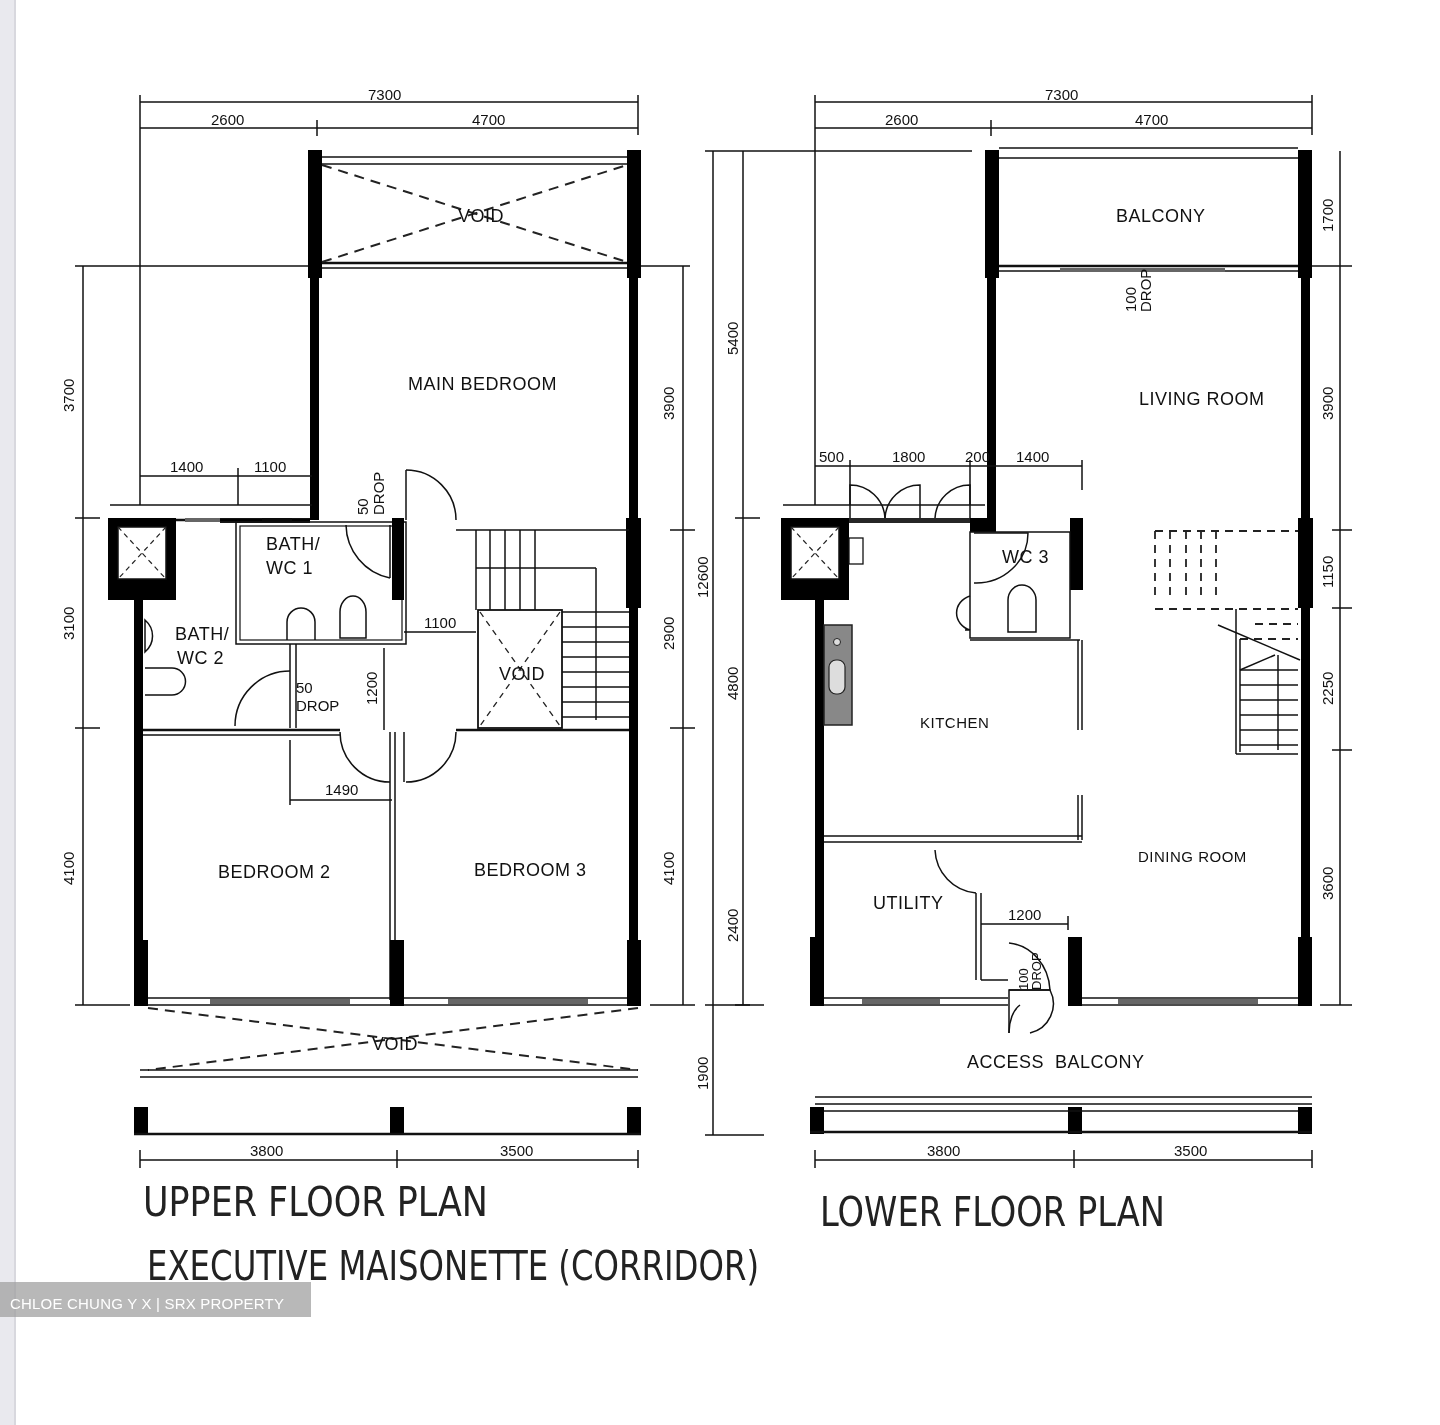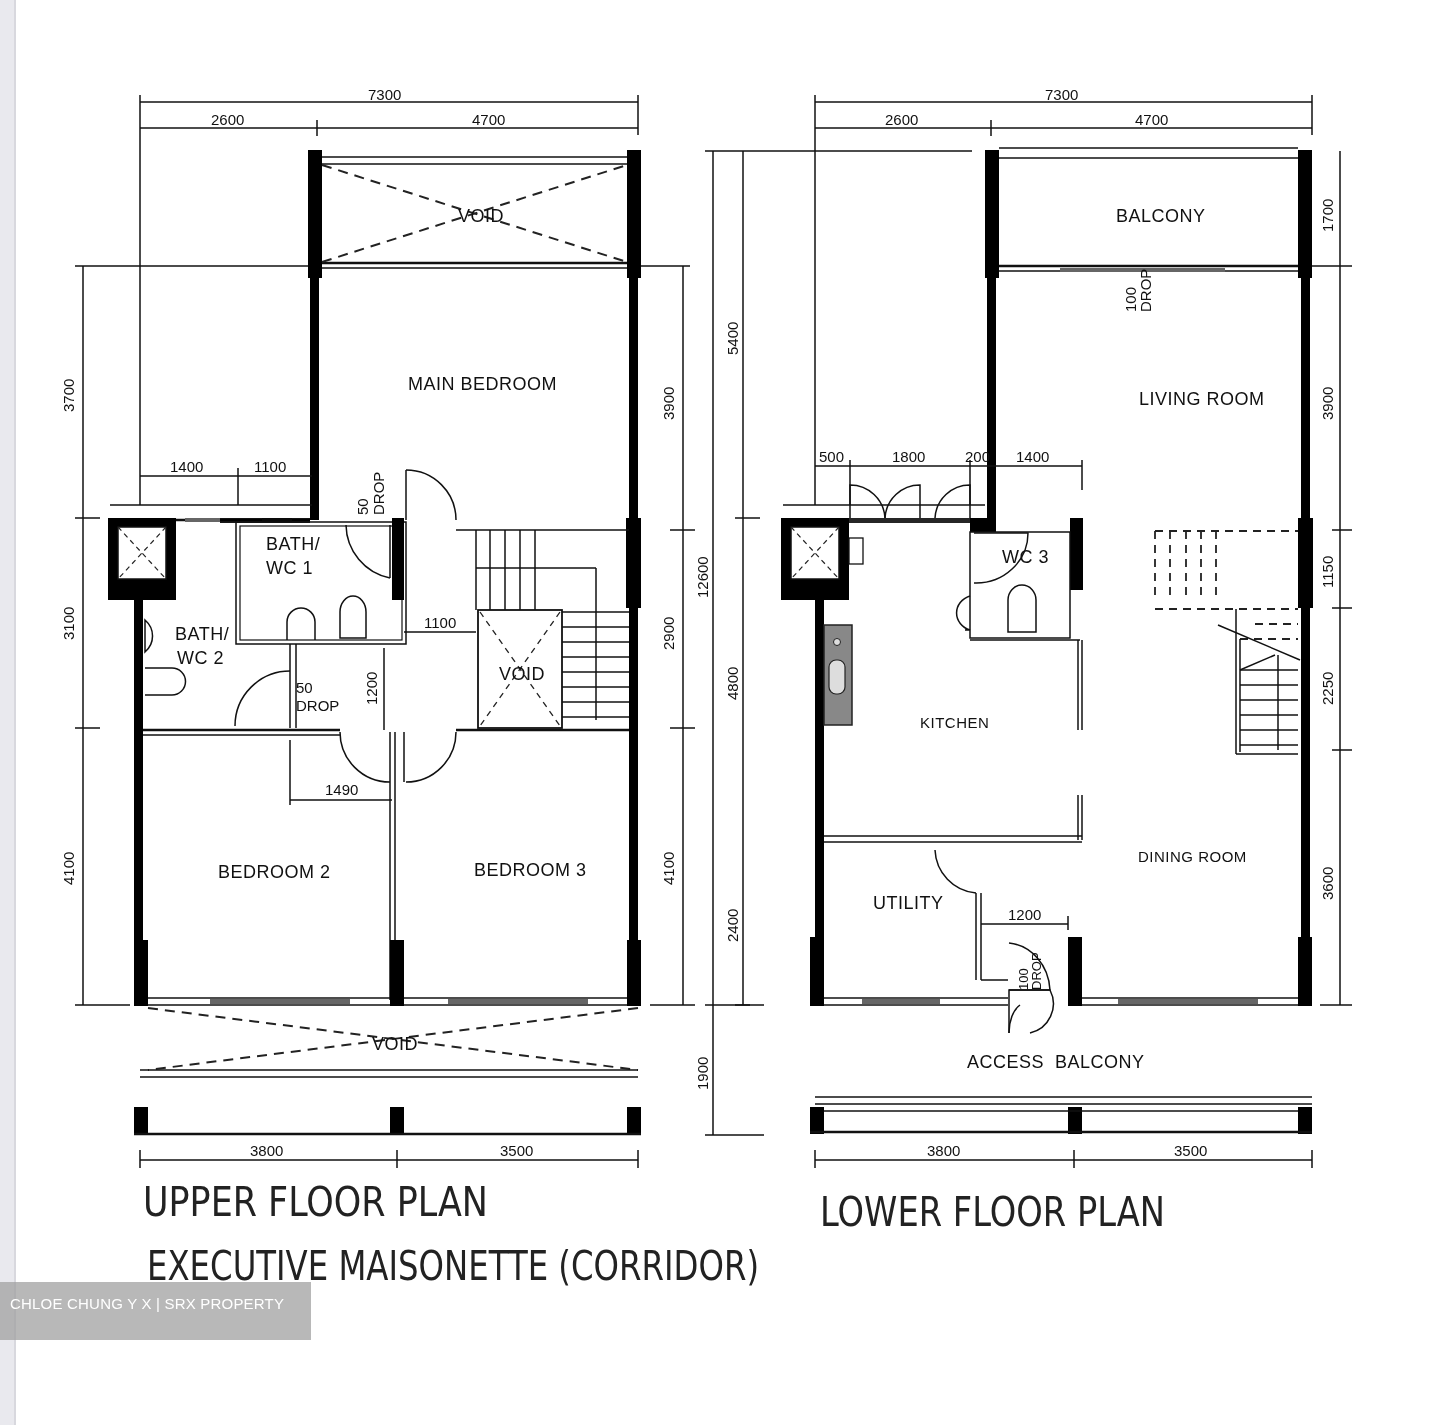--- a/index.html
+++ b/index.html
@@ -7,21 +7,21 @@
   .frame-edge { position:absolute; left:0; top:0; width:14px; height:1425px; background:#e9e9ee; border-right:2px solid #d8d8de; }
   svg { position:absolute; left:0; top:0; }
   .dim { font-family:"Liberation Sans Narrow","Liberation Sans", sans-serif; font-size:15px; fill:#111; }
   .room { font-family:"Liberation Sans", sans-serif; font-size:18px; fill:#111; letter-spacing:0.5px; }
   .title { font-family:"DejaVu Sans", sans-serif; font-size:40px; fill:#222; font-weight:normal; }
   .thin { stroke:#111; stroke-width:1.5; fill:none; }
   .med { stroke:#111; stroke-width:2.5; fill:none; }
   .dash { stroke:#222; stroke-width:2; fill:none; stroke-dasharray:10 7; }
   .wall { fill:#000; }
   .win { fill:#666; }
-  .watermark { position:absolute; left:0; top:1282px; width:311px; height:58px; background:rgba(160,160,160,0.75); color:#fff; font-size:15px; line-height:43px; padding-left:10px; box-sizing:border-box; letter-spacing:0.2px; }
+  .watermark { position:absolute; left:0; top:1282px; width:311px; height:35px; background:rgba(160,160,160,0.75); color:#fff; font-size:15px; line-height:43px; padding-left:10px; box-sizing:border-box; letter-spacing:0.2px; }
 </style>
 </head>
 <body>
 
 <div class="frame-edge"></div>
 
 <svg width="1440" height="1425" viewBox="0 0 1440 1425">
 
   <g>
 

